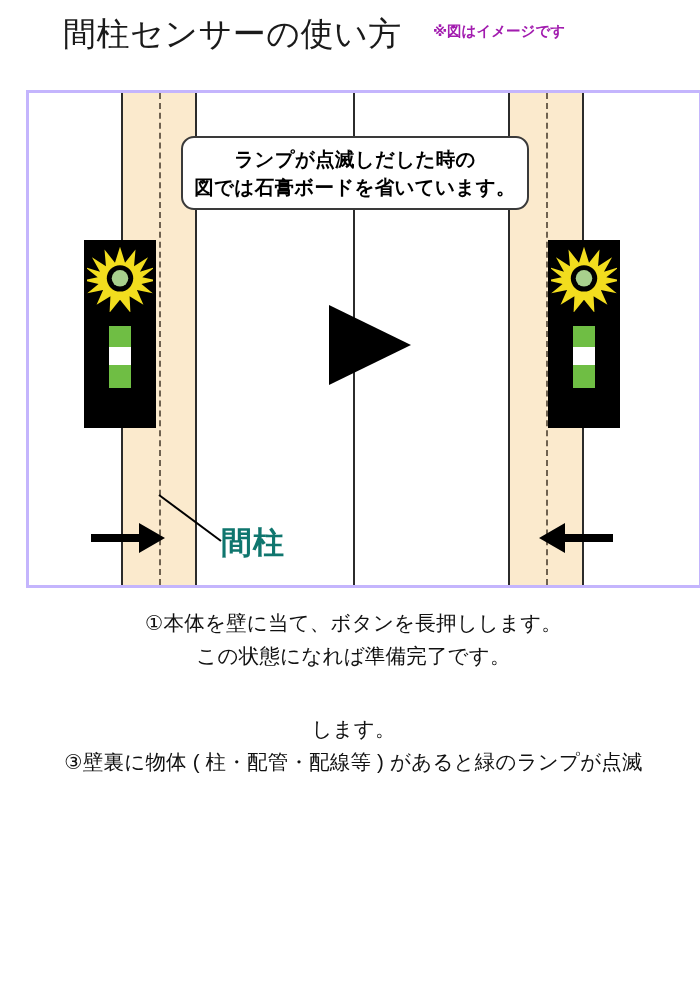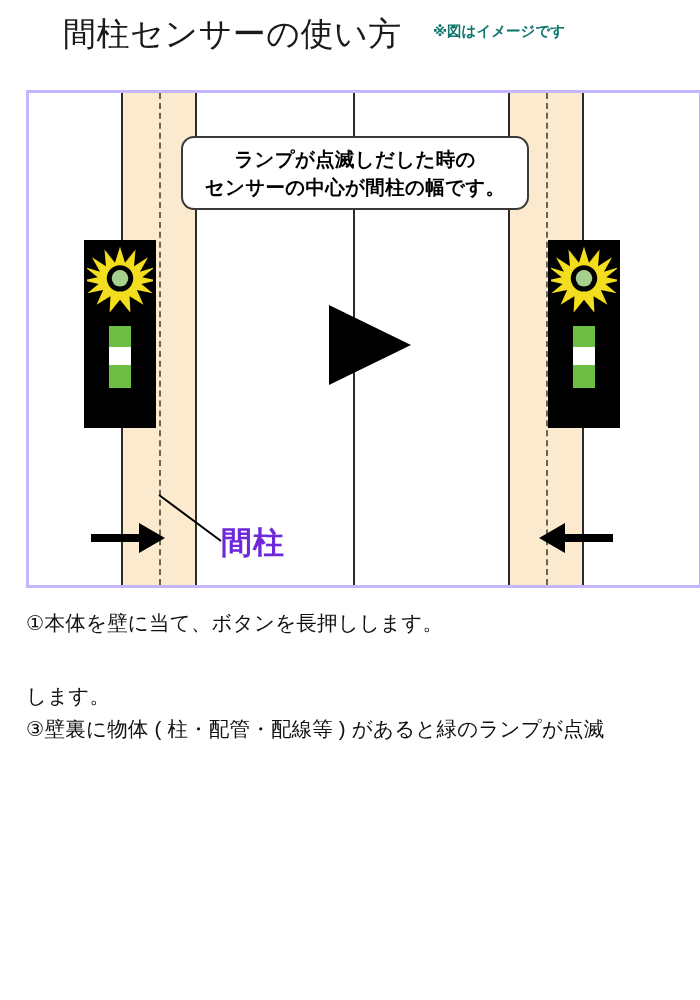--- a/index.html
+++ b/index.html
@@ -32,21 +32,21 @@
     line-height: 40px;
     letter-spacing: 0.5px;
     color: #1a1a1a;
     white-space: nowrap;
     font-weight: 400;
   }
   #notes {
     position: absolute;
     left: 396px;
     top: 20px;
-    color: #0f766e;
+    color: #a21caf;
     font-size: 14.5px;
     line-height: 23px;
     font-weight: 700;
     white-space: nowrap;
   }
   #notes .note-line { display: block; }
 
   
   #diagram {
     position: absolute;
@@ -196,31 +196,32 @@
     z-index: 5;
   }
   #stud-label {
     position: absolute;
     left: 192px;
     top: 432px;
     font-size: 31px;
     line-height: 36px;
     font-weight: 700;
     letter-spacing: 1px;
-    color: #6d28d9;
+    color: #0f766e;
     white-space: nowrap;
     z-index: 5;
   }
 
   
   #instructions {
     position: absolute;
     left: 26px;
     top: 606px;
     width: 655px;
+    text-align: center;
   }
   .step {
     font-size: 20.5px;
     line-height: 33px;
     color: #111;
     letter-spacing: 0.2px;
   }
   .step-line { display: block; white-space: nowrap; }
   .spacer { height: 20px; }
 </style>
@@ -244,21 +245,21 @@
     <div id="wall-divider"></div>
 
     <div id="play-triangle">
       <svg viewBox="0 0 86 88" width="86" height="88" aria-hidden="true">
         <polygon points="4,4 86,44 4,84" fill="#000000"></polygon>
       </svg>
     </div>
 
     <div id="callout">
       <span class="callout-line">ランプが点滅しだした時の</span>
-      <span class="callout-line">センサーの中心が間柱の幅です。</span>
+      <span class="callout-line">図では石膏ボードを省いています。</span>
     </div>
 
     <div class="sensor" id="sensor-left">
       <div class="lamp-wrap">
         <svg viewBox="0 0 100 100" width="66" height="66" aria-hidden="true">
           <polygon fill="#f2dd1e" points="50,1 57.6,25.2 73.5,5.4 71.3,30.6 92.5,17 80.3,39.2 104,31.5 83.8,47.2 106,52 82.5,57.5 99.6,71.5 75.6,66.6 85.5,89 64.5,76 65.8,101 50,81.5 34.2,101 35.5,76 14.5,89 24.4,66.6 0.4,71.5 17.5,57.5 -6,52 16.2,47.2 -4,31.5 19.7,39.2 7.5,17 28.7,30.6 26.5,5.4 42.4,25.2"></polygon>
           <circle cx="50" cy="49" r="20" fill="#000000"></circle>
           <circle cx="50" cy="49" r="12.5" fill="#a8d08d"></circle>
         </svg>
       </div>
@@ -298,20 +299,21 @@
     </div>
     <div id="stud-label">間柱</div>
 
   </div>
 </div>
 
 <div id="instructions">
 
   <div class="step">
     <span class="step-line">①本体を壁に当て、ボタンを長押しします。</span>
+    <span class="step-line">この状態になれば準備完了です。</span>
   </div>
 
   <div class="spacer"></div>
 
 
   <div class="spacer"></div>
 
   <div class="step">
     <span class="step-line">します。</span>
     <span class="step-line">③壁裏に物体 ( 柱・配管・配線等 ) があると緑のランプが点滅</span>

